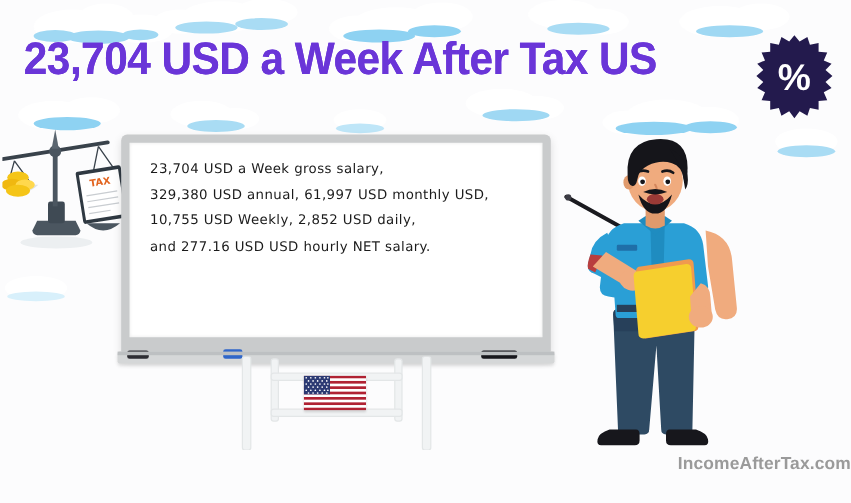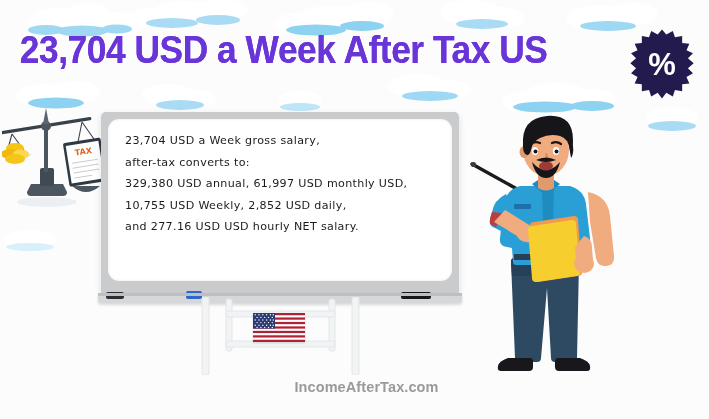--- a/index.html
+++ b/index.html
@@ -53,21 +53,21 @@
 
   
   #whiteboard {
     position:absolute; left:101px; top:112px; width:358px; height:185px;
     background:#c9cbcc;
     border-radius:5px;
     box-shadow:0 3px 7px rgba(0,0,0,0.13);
   }
   #wb-inner {
     position:absolute; left:7px; top:7px; right:7px; bottom:16px;
-    background:#ffffff; border-radius:11px;
+    background:#ffffff; border-radius:0;
     box-shadow:inset 0 0 3px rgba(0,0,0,0.10);
   }
   #wb-text {
     position:absolute; left:17px; top:11px; right:10px;
     font-family:"DejaVu Sans", sans-serif;
     font-size:11.1px;
     color:#1b1b1b;
     letter-spacing:0.35px;
     line-height:21.5px;
   }
@@ -95,21 +95,21 @@
     box-shadow:0 1px 2px rgba(0,0,0,0.15);
     overflow:hidden;
   }
 
   
   #teacher { position:absolute; left:470px; top:108px; width:190px; height:285px; }
 
   
   #footer {
     position:absolute; left:0; top:378px; width:709px; height:22px;
-    text-align:center;
+    text-align:right;
     padding-left:24px;
   }
   #footer-text {
     font-family:"Liberation Sans", sans-serif;
     font-size:14.5px; font-weight:bold; color:#9a9a9a;
     letter-spacing:0.1px;
   }
 </style>
 </head>
 <body>
@@ -267,21 +267,20 @@
         </g>
       </g>
       <path d="M70 82 q14 12 28 0 z" fill="#4b5660"></path>
     </svg>
   </div>
 
   <div id="whiteboard">
     <div id="wb-inner">
       <div id="wb-text">
         <span class="ln">23,704 USD a Week gross salary,</span>
-        <span class="ln">after-tax converts to:</span>
         <span class="ln">329,380 USD annual, 61,997 USD monthly USD,</span>
         <span class="ln">10,755 USD Weekly, 2,852 USD daily,</span>
         <span class="ln">and 277.16 USD USD hourly NET salary.</span>
       </div>
     </div>
     <div id="wb-tray">
       <div class="tray-item" id="eraser"></div>
       <div class="tray-item" id="marker-b"></div>
       <div class="tray-item" id="marker-d"></div>
     </div>

